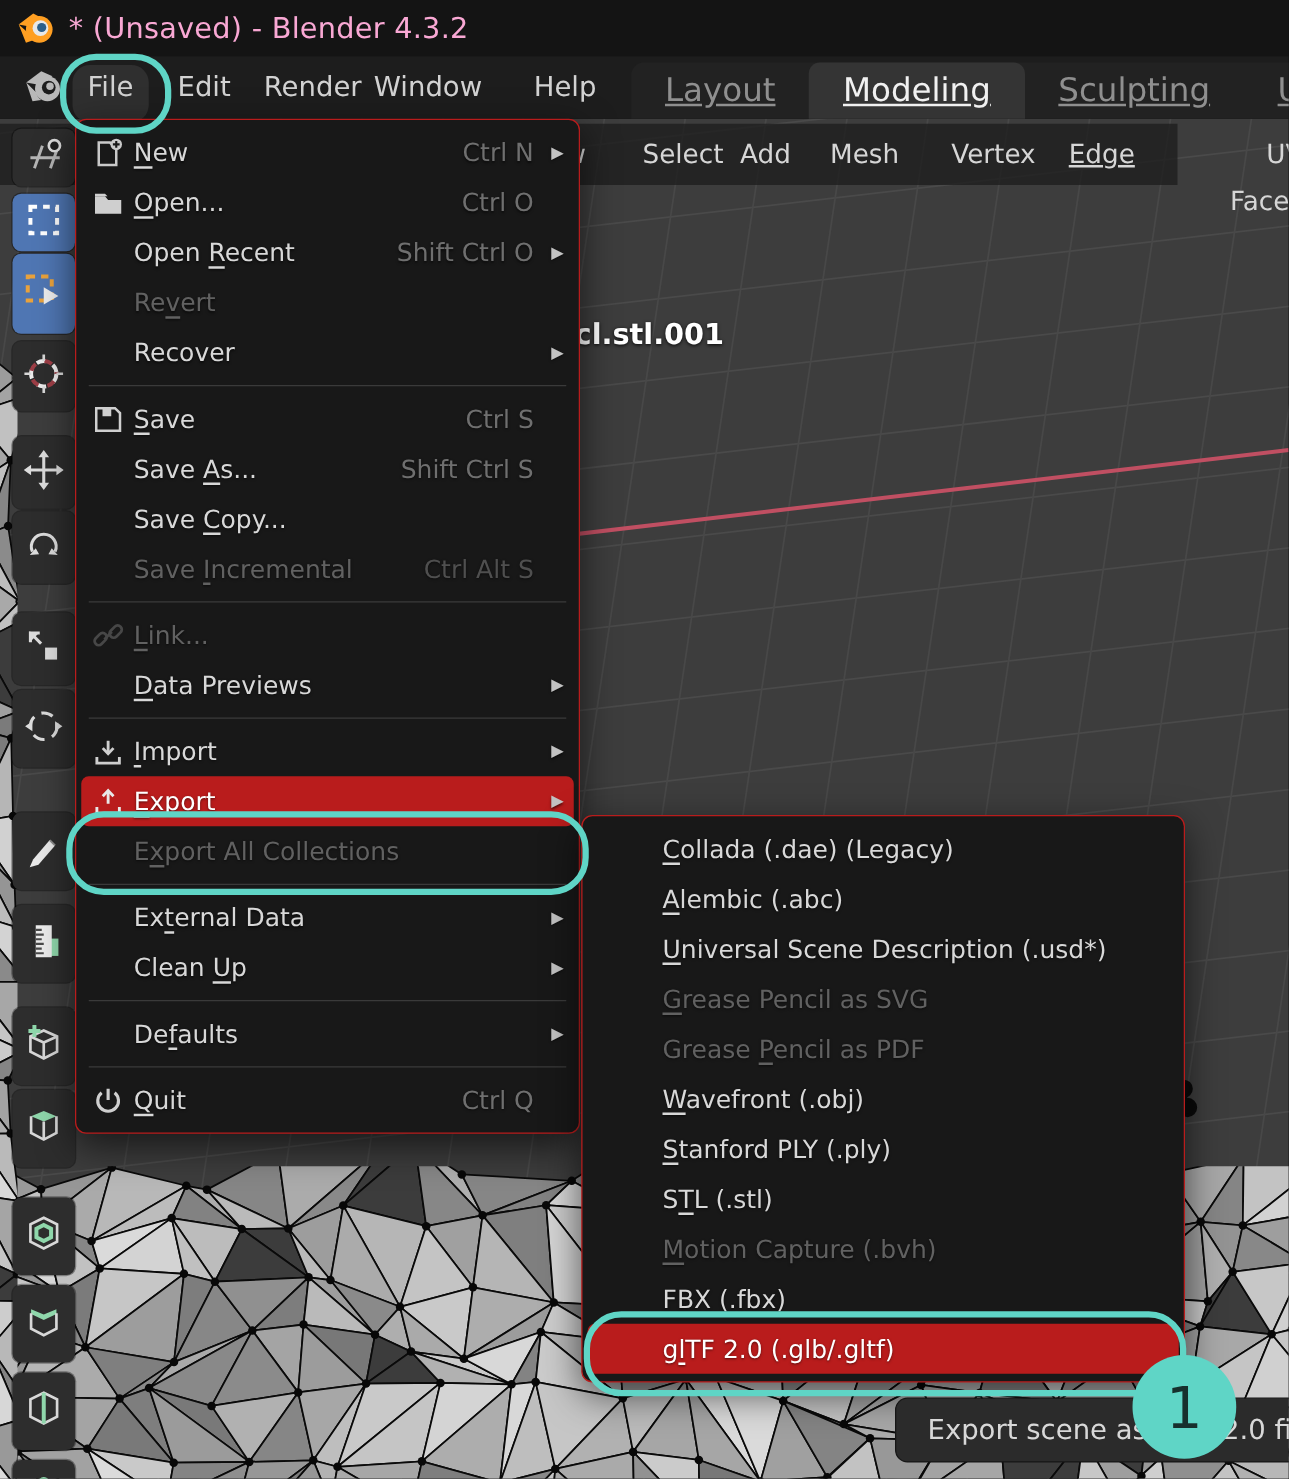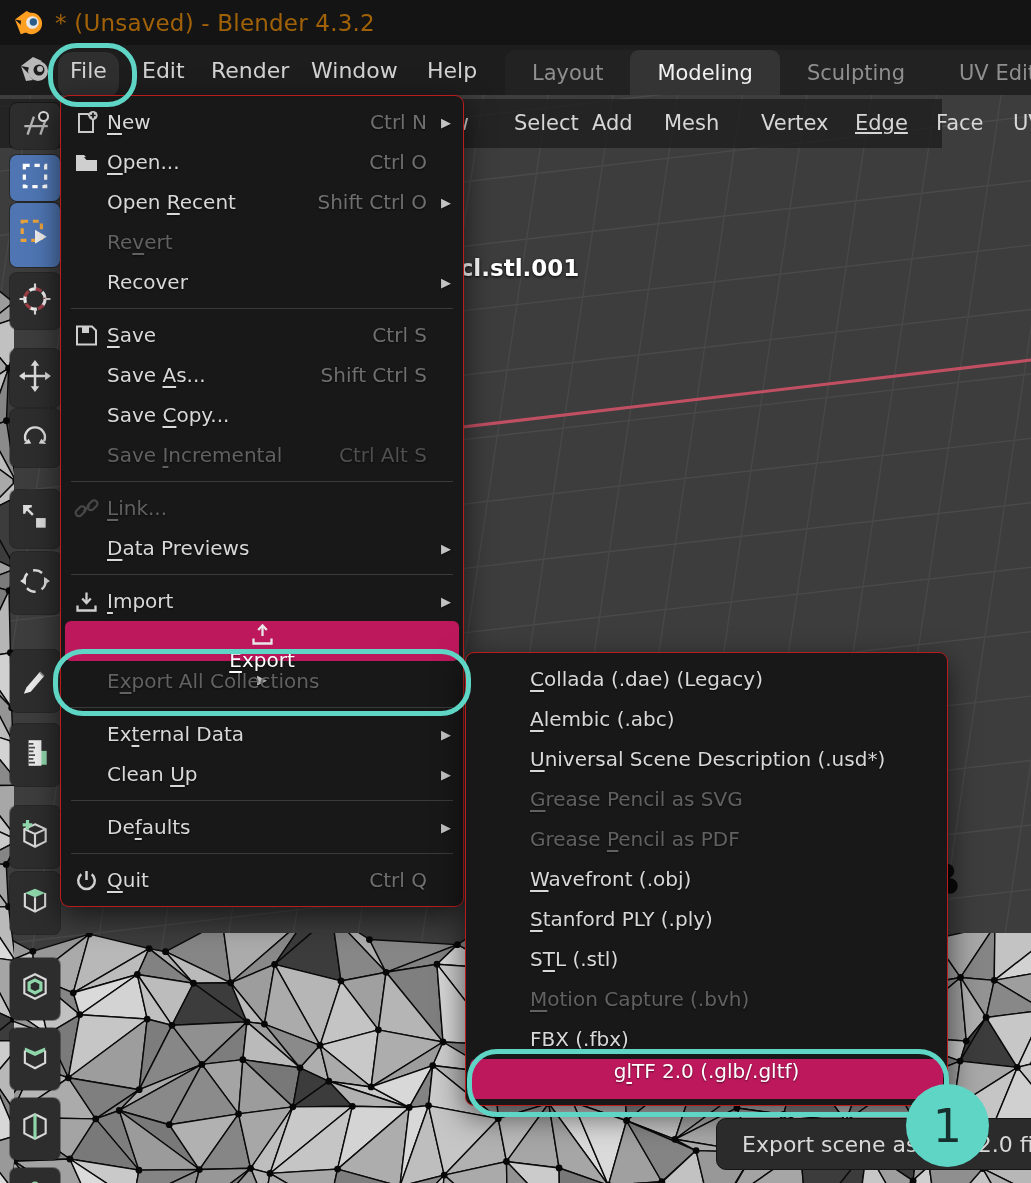--- a/index.html
+++ b/index.html
@@ -3,31 +3,31 @@
 <meta charset="utf-8">
 <style>
   html,body{margin:0;padding:0;background:#111;}
   body{width:1031px;height:1183px;position:relative;overflow:hidden;
        font-family:"DejaVu Sans","Liberation Sans",sans-serif;
        -webkit-font-smoothing:antialiased;}
   
   .titlebar{position:absolute;left:0;top:0;width:1031px;height:45px;background:#141414;
             display:flex;align-items:center;z-index:20;}
   .titlebar .logo{width:31px;height:31px;margin-left:13px;}
-  .titlebar .title{color:#a16207;font-size:23px;margin-left:11px;letter-spacing:.2px;}
+  .titlebar .title{color:#f9a8d4;font-size:23px;margin-left:11px;letter-spacing:.2px;}
   
   .topbar{position:absolute;left:0;top:45px;width:1031px;height:50px;background:#1d1d1d;z-index:20;}
   .appicon{position:absolute;left:18px;top:9px;width:34px;height:32px;}
   .menu-btn{position:absolute;top:7px;height:46px;line-height:38px;color:#d2d2d2;font-size:22px;
             padding:0 12px;border-radius:14px;}
   .menu-btn.active{background:#2f2f2f;}
   .tabsbar{position:absolute;left:505px;top:5px;height:45px;right:0;background:#222222;
            border-top-left-radius:10px;display:flex;}
-  .tab{height:45px;line-height:47px;padding:0 27px;color:#8f8f8f;font-size:21px;
-       border-top-left-radius:9px;border-top-right-radius:9px;white-space:nowrap;}
+  .tab{height:45px;line-height:47px;padding:0 27px;color:#8f8f8f;font-size:26px;
+       border-top-left-radius:9px;border-top-right-radius:9px;white-space:nowrap;text-decoration:underline;}
   .tab.active{background:#343434;color:#f1f1f1;text-align:center;}
   
   .viewport{position:absolute;left:0;top:95px;width:1031px;height:1088px;background:#3d3d3d;overflow:hidden;}
   .vgrid{position:absolute;left:0;top:0;z-index:1;}
   .vheader{position:absolute;left:0;top:4px;width:942px;height:49px;background:rgba(30,30,30,.78);z-index:6;}
   .vh-item{position:absolute;top:0;height:49px;line-height:49px;color:#d6d6d6;font-size:21px;}
   .objlabel{position:absolute;left:437px;top:160px;color:#fff;font-size:23px;font-weight:bold;
             text-shadow:0 1px 3px rgba(0,0,0,.9);z-index:4;}
   .meshsvg{position:absolute;z-index:2;}
   .dots{position:absolute;left:0;top:0;z-index:3;}
@@ -37,21 +37,21 @@
         display:flex;align-items:center;justify-content:center;box-shadow:0 0 0 1px rgba(0,0,0,.35);}
   .tool.blue{background:#4f76b3;}
   .tool svg{width:32px;height:32px;}
   
   .popup{position:absolute;background:#181818;border:1px solid #b91c1c;border-radius:9px;
          box-shadow:0 10px 30px rgba(0,0,0,.6);padding:6px 0;box-sizing:border-box;}
   #file-menu{left:60px;top:95px;width:404px;z-index:40;}
   #export-submenu{left:465px;top:652px;width:483px;z-index:41;}
   .menu-row{height:40px;display:flex;align-items:center;margin:0 4px;border-radius:6px;
             color:#d8d8d8;font-size:20px;text-shadow:0 1px 2px rgba(0,0,0,.55);}
-  .menu-row.hl{background:#be185d;color:#fff;flex-direction:column;}
+  .menu-row.hl{background:#b91c1c;color:#fff;}
   .menu-row.dis{color:#616161;}
   .menu-row .mi{width:42px;display:flex;justify-content:center;flex:none;}
   .menu-row .mi svg{width:27px;height:27px;}
   .menu-row.dis .mi{opacity:.55;}
   .menu-row .lbl{white-space:nowrap;}
   .menu-row .lbl .u{text-decoration:underline;text-underline-offset:4px;text-decoration-thickness:1.5px;}
   .menu-row .sp{flex:1;}
   .menu-row .sc{color:#6f6f6f;font-size:20px;margin-right:6px;white-space:nowrap;}
   .menu-row.dis .sc{color:#4f4f4f;}
   .menu-row .ar{width:18px;color:#c2c2c2;font-size:13px;text-align:right;margin-right:8px;flex:none;}
@@ -88,21 +88,21 @@
     <path d="M2 12 L14 3 L23 7 L13 14 Z" fill="#b9b9b9"></path>
     <circle cx="19" cy="17" r="10" fill="#b9b9b9"></circle>
     <circle cx="20" cy="16" r="5.5" fill="#1d1d1d"></circle>
     <circle cx="21" cy="15" r="3" fill="#b9b9b9"></circle>
     <path d="M2 12 L10 20 A 10 10 0 0 0 14 26 L7 27 Z" fill="#b9b9b9"></path>
   </svg>
   <div id="topbar-menus">
       <div class="menu-btn active" style="left: 58px;">File</div>
       <div class="menu-btn" style="left: 130px;">Edit</div>
       <div class="menu-btn" style="left: 199px;">Render</div>
-      <div class="menu-btn" style="left: 299px;">Window</div>
+      <div class="menu-btn" style="left: 287px;">Window</div>
       <div class="menu-btn" style="left: 415px;">Help</div>
     </div>
   <div class="tabsbar">
       <div class="tab">Layout</div>
       <div class="tab active">Modeling</div>
       <div class="tab">Sculpting</div>
       <div class="tab">UV Editing</div>
     </div>
 </div>
 
@@ -172,21 +172,21 @@
       </g>
       <line x1="370" y1="343" x2="1031" y2="265" stroke="#c04f62" stroke-width="3.2"></line>
     </svg>
   <div class="vheader" id="vheader">
       <div class="vh-item" style="left: 419px;">View</div>
       <div class="vh-item" style="left: 514px;">Select</div>
       <div class="vh-item" style="left: 592px;">Add</div>
       <div class="vh-item" style="left: 664px;">Mesh</div>
       <div class="vh-item" style="left: 761px;">Vertex</div>
       <div class="vh-item" style="left: 855px; text-decoration: underline;">Edge</div>
-      <div class="vh-item" style="left: 936px;">Face</div>
+      <div class="vh-item" style="left: 984px; margin-top: 38px;">Face</div>
       <div class="vh-item" style="left: 1013px;">UV</div>
     </div>
   <div class="objlabel">rrcl.stl.001</div>
   <svg class="dots" width="1031" height="1088">
     <g stroke="#0a0a0a" stroke-width="2.5" fill="#0a0a0a">
       <line x1="912" y1="697" x2="917" y2="710"></line>
         <line x1="918" y1="710" x2="918" y2="723"></line>
       <circle cx="911" cy="696" r="6"></circle>
         <circle cx="917" cy="709" r="6.5"></circle>
         <circle cx="918" cy="723" r="7"></circle>

